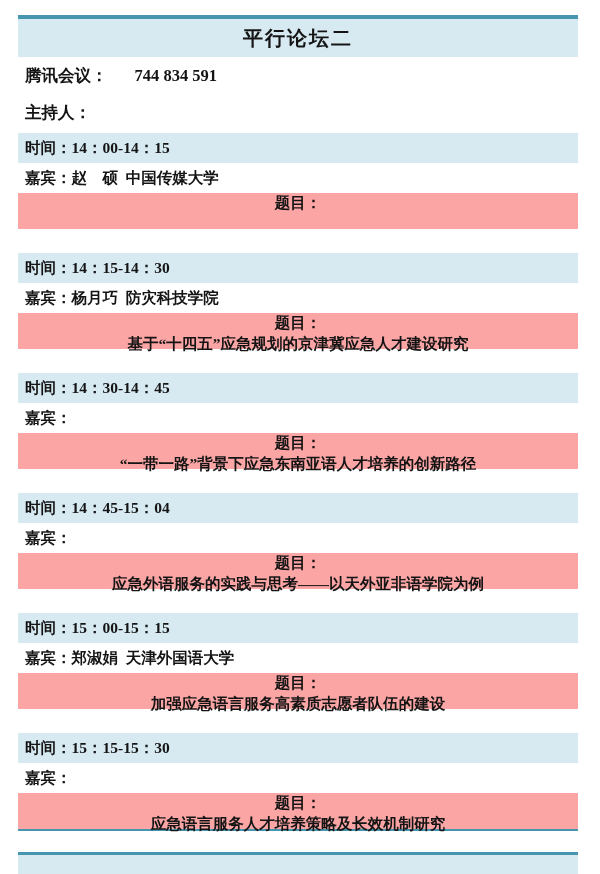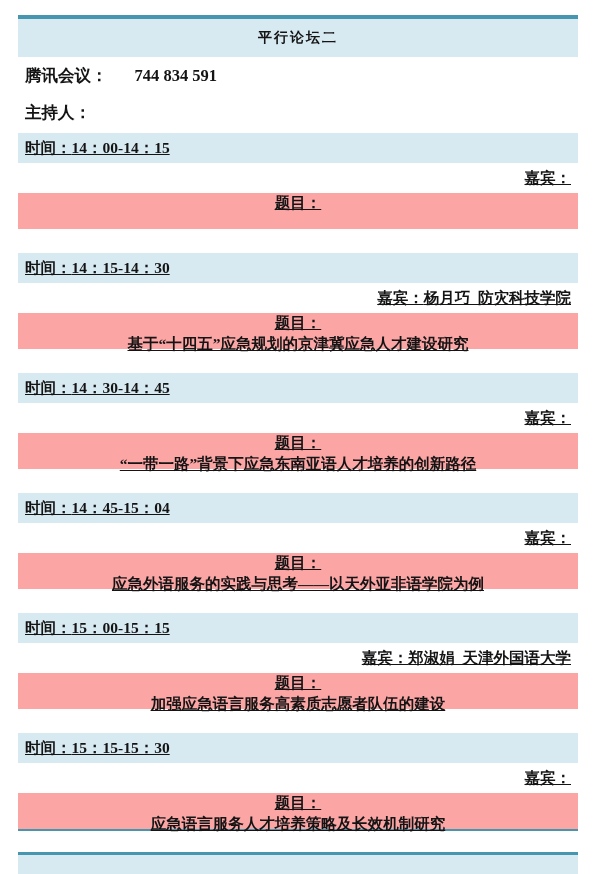--- a/index.html
+++ b/index.html
@@ -10,36 +10,36 @@
     -webkit-font-smoothing:antialiased;
   }
   .page { position:relative; width:600px; height:874px; overflow:hidden; background:#ffffff; }
   .content { position:absolute; left:18px; top:15px; width:560px; }
 
   .title-bar {
     border-top:4px solid #4696af;
     background:#d7e9f1;
     height:38px;
     display:flex; align-items:center; justify-content:center;
-    font-size:14px; letter-spacing:2px;
+    font-size:20px; letter-spacing:2px;
   }
 
   .info-line {
     height:37px; display:flex; align-items:center;
     padding:0 7px; font-size:16.5px; white-space:pre;gap:27px;
   }
 
-  .sessions { margin-top:2px;text-decoration:underline; }
+  .sessions { margin-top:2px; }
   .session { margin-bottom:24px; }
   .row {
     display:flex; align-items:center;
     padding:0 7px; font-size:15.5px; white-space:pre;
   }
   .row.time  { background:#d7e9f1; height:30px; }
-  .row.guest { background:#ffffff; height:30px;justify-content:flex-end; }
+  .row.guest { background:#ffffff; height:30px; }
   .row.topic { background:#fca5a5; height:36px;flex-direction:column; }
   .session.last .row.topic { border-bottom:2px solid #4696af; }
 
   .footer-bar {
     position:absolute; left:18px; top:852px; width:560px; height:19px;
     border-top:3px solid #4696af; background:#d7e9f1;
   }
 </style>
 </head>
 <body>
@@ -62,20 +62,21 @@
 
     <div class="sessions">
 
       <div class="session">
         <div class="row time">
           <span>时间：</span>
           <span>14：00-14：15</span>
         </div>
         <div class="row guest">
           <span>嘉宾：</span>
+          <span>赵　硕  中国传媒大学</span>
         </div>
         <div class="row topic">
           <span>题目：</span>
         </div>
       </div>
 
       <div class="session">
         <div class="row time">
           <span>时间：</span>
           <span>14：15-14：30</span>

